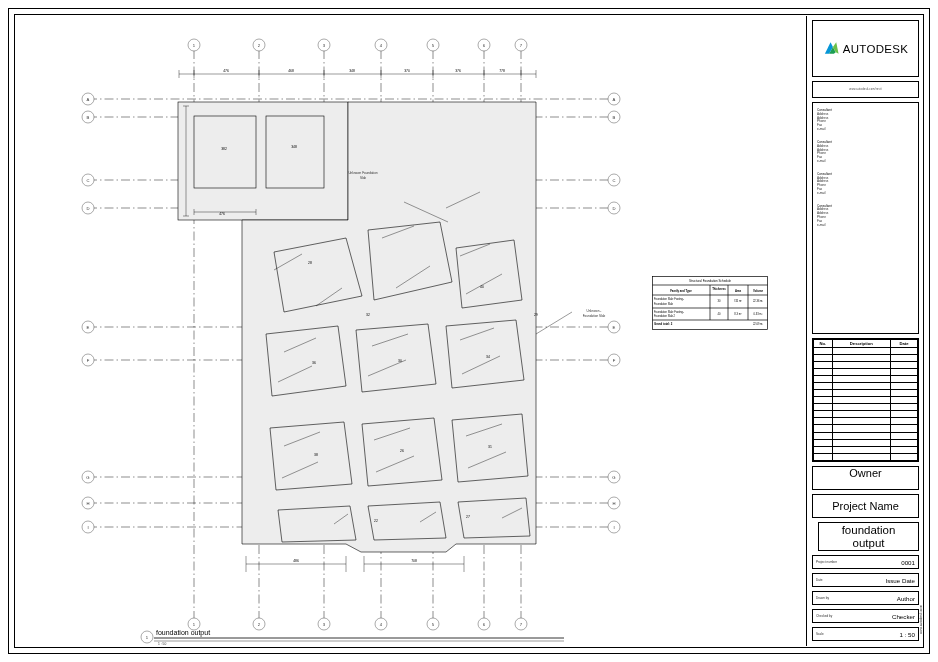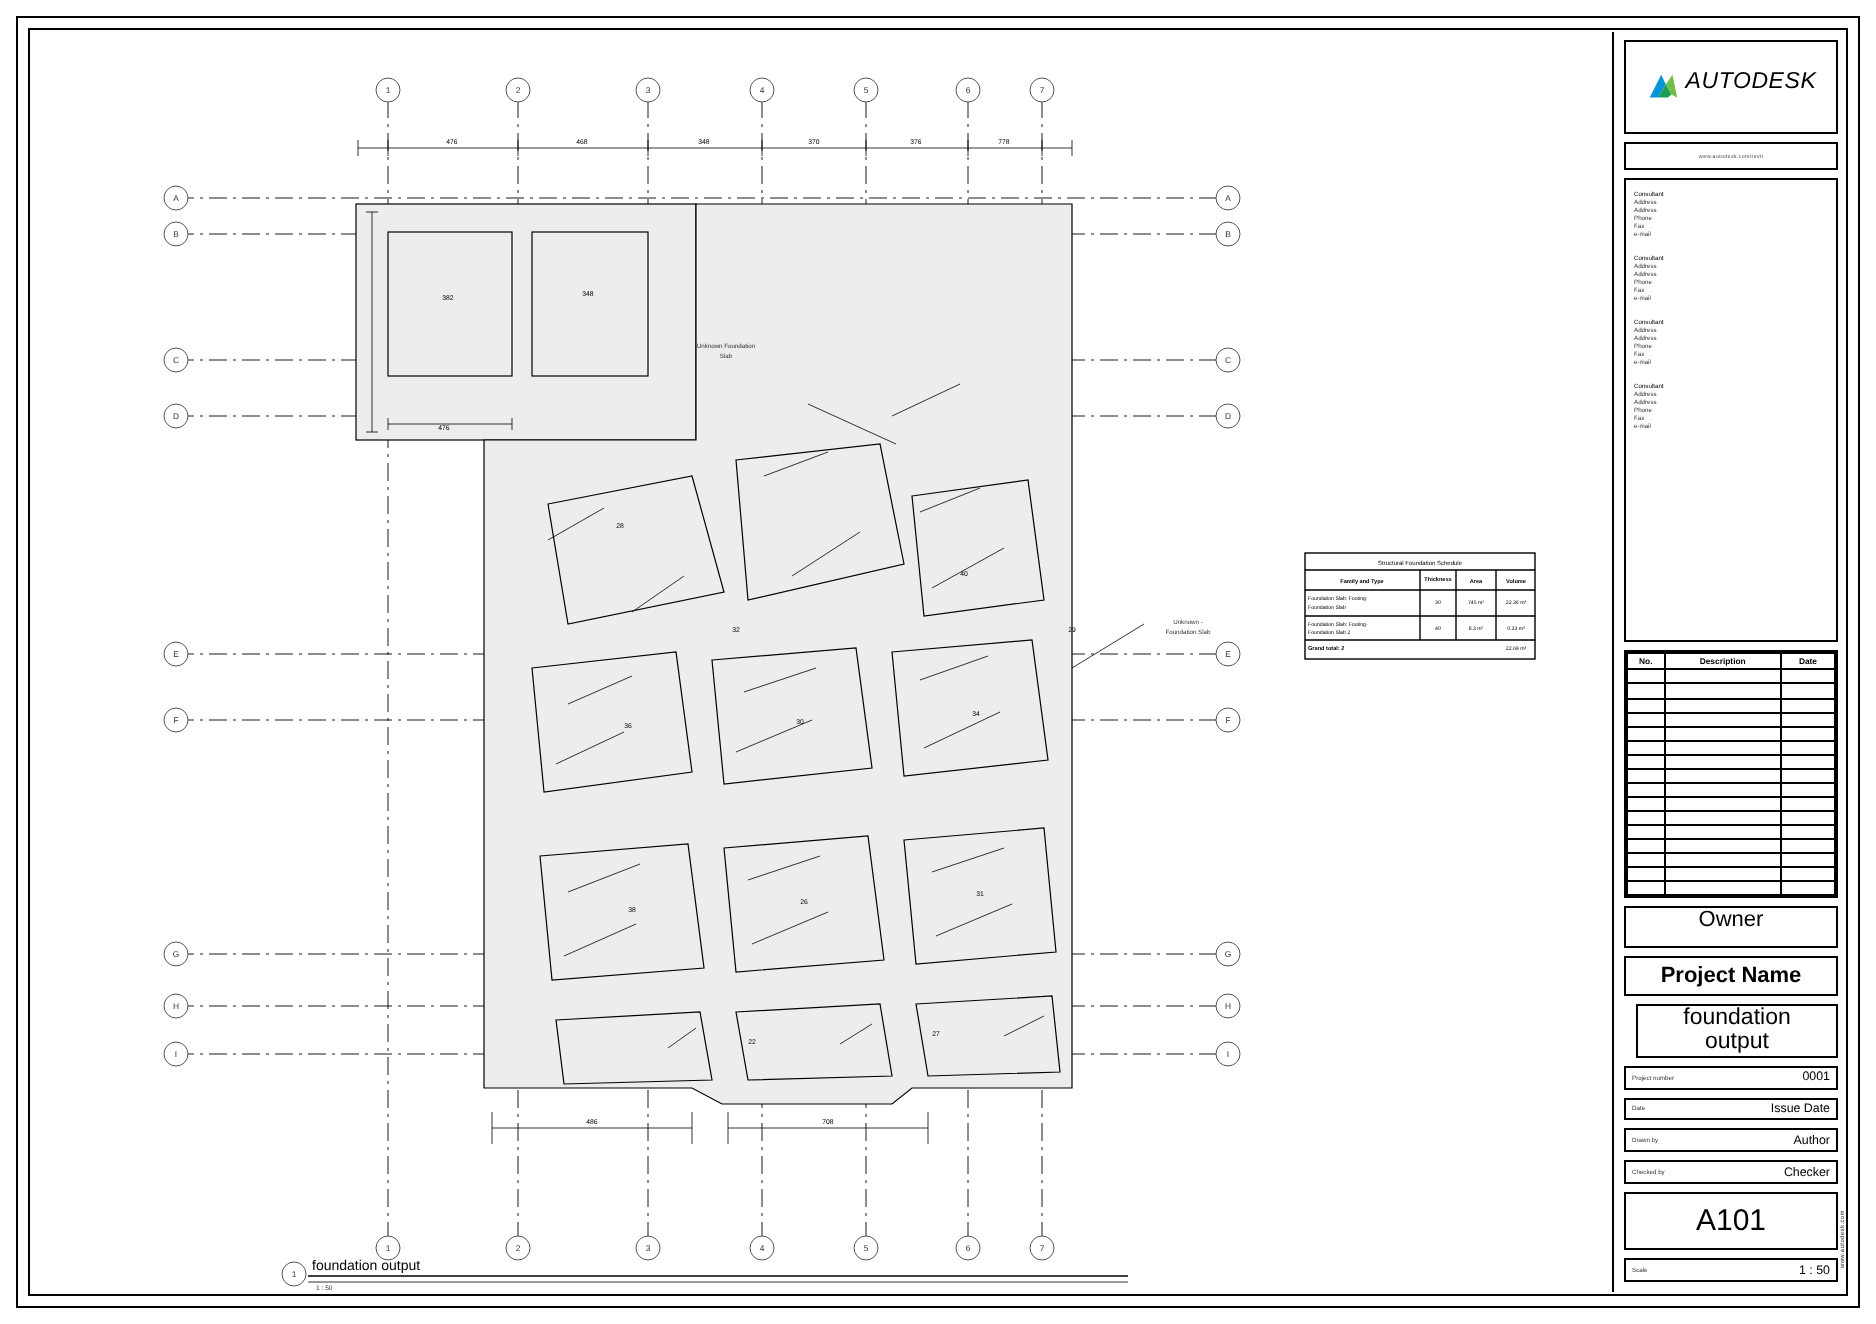--- a/index.html
+++ b/index.html
@@ -42,21 +42,21 @@
     position: absolute;
     left: 806px; top: 16px;
     width: 118px; height: 630px;
     border-left: 1px solid #000;
     display: flex;
     flex-direction: column;
   }
   .tb-box { border: 1px solid #000; margin: 4px 5px 0 5px; }
 
   .logo-box { height: 62px; display: flex; align-items: center; justify-content: center; }
-  .logo-row { display: flex; align-items: flex-start; gap: 3px; font-style: italic; }
+  .logo-row { display: flex; align-items: center; gap: 3px; }
   .logo-mark { width: 17px; height: 17px; }
   .logo-word {
     font-size: 11.5px; letter-spacing: 0.3px; font-weight: 400;
     color: #000; font-family: "Liberation Sans", sans-serif;
   }
   .url-box { height: 18px; display: flex; align-items: center; justify-content: center; }
   .url-text { font-size: 2.6px; color: #444; letter-spacing: .2px; }
 
   .consult-box { flex: 0 0 auto; height: 232px; padding: 6px 4px; }
   .consult-block { margin-bottom: 8.5px; }
@@ -72,21 +72,21 @@
   table.rev th, table.rev td { border: 0.5px solid #000; padding: 0; }
   table.rev th { font-size: 4.2px; font-weight: bold; height: 8px; }
   table.rev col.c1 { width: 18%; }
   table.rev col.c2 { width: 56%; }
   table.rev col.c3 { width: 26%; }
   table.rev td { height: 7px; }
 
   
   .owner-box { height: 26px; display: flex; align-items: flex-start; justify-content: center; }
   .owner-text { font-size: 11px; }
-  .proj-box { height: 26px; display: flex; align-items: center; justify-content: center; font-weight: bold; }
+  .proj-box { height: 26px; display: flex; align-items: center; justify-content: center; }
   .proj-text { font-size: 11px; }
   .sheetname-box { height: 32px; display: flex; align-items: center; justify-content: center; margin-left: 11px; }
   .sheetname-text { font-size: 11.5px; text-align: center; line-height: 12.5px; }
 
   .field-box { height: 15px; display: flex; align-items: center; justify-content: space-between; padding: 0 3px; }
   .field-label { font-size: 3.1px; color: #333; }
   .field-value { font-size: 6.2px; color: #000; }
 
   .sheetno-box { height: 38px; display: flex; align-items: center; justify-content: center; }
   .sheetno-text { font-size: 15px; }
@@ -563,23 +563,20 @@
     </div>
     <div class="tb-box field-box">
       <span class="field-label">Drawn by</span>
       <span class="field-value">Author</span>
     </div>
     <div class="tb-box field-box">
       <span class="field-label">Checked by</span>
       <span class="field-value">Checker</span>
     </div>
 
-    <div class="tb-box sheetno-box">
-      <span class="sheetno-text">A101</span>
-    </div>
 
     <div class="tb-box scale-box">
       <span class="field-label">Scale</span>
       <span class="field-value">1 : 50</span>
     </div>
 
     <span class="side-vert">www.autodesk.com</span>
   </div>
 
 </div>

